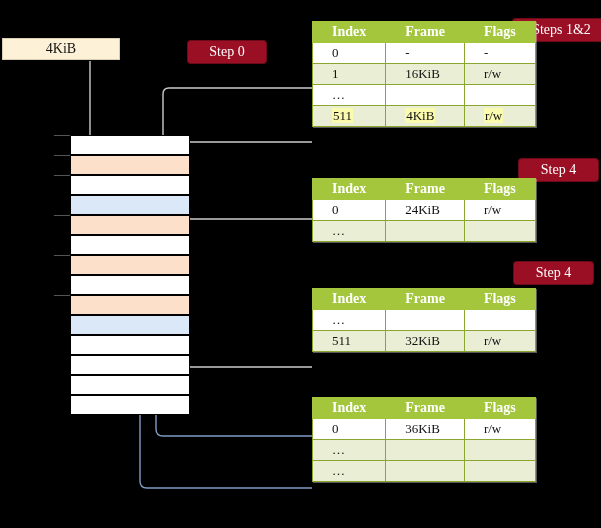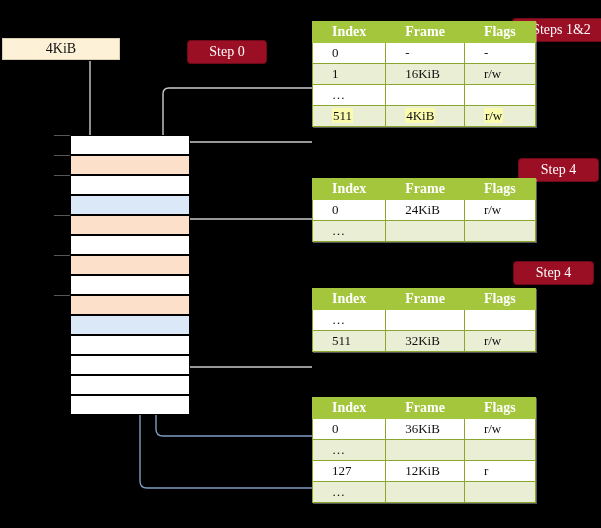--- a/index.html
+++ b/index.html
@@ -242,25 +242,20 @@
           <tr>
             <td class="col-i">0</td>
             <td class="col-f">36KiB</td>
             <td class="col-g">r/w</td>
           </tr>
           <tr class="alt">
             <td class="col-i">…</td>
             <td class="col-f"></td>
             <td class="col-g"></td>
           </tr>
-          <tr>
-            <td class="col-i">127</td>
-            <td class="col-f">12KiB</td>
-            <td class="col-g">r</td>
-          </tr>
           <tr class="alt">
             <td class="col-i">…</td>
             <td class="col-f"></td>
             <td class="col-g"></td>
           </tr>
         </tbody>
       </table>
     </div>
 
 </div>

